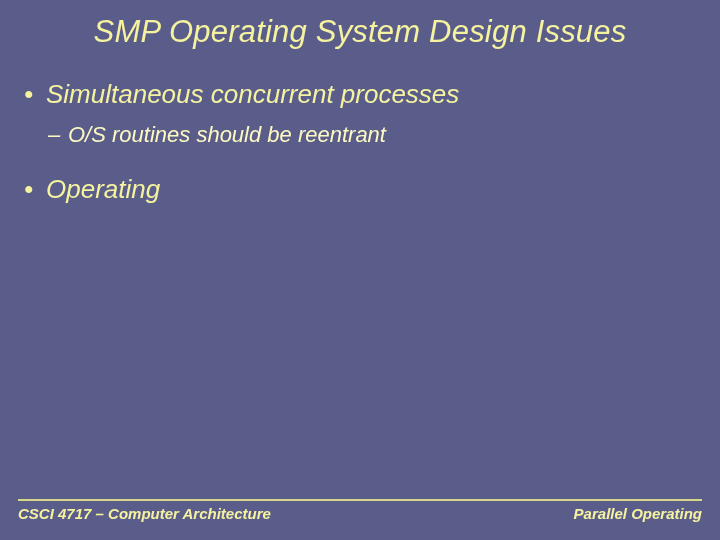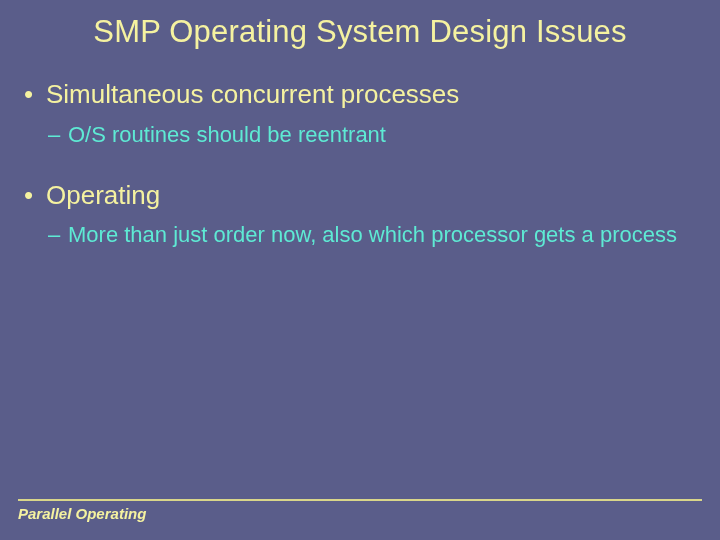--- a/index.html
+++ b/index.html
@@ -1,15 +1,15 @@
 <!DOCTYPE html>
 <html><head>
 <meta charset="utf-8">
 <style>
-  * { margin: 0; padding: 0; box-sizing: border-box; }
+  * { margin: 0; padding: 0; box-sizing: border-box; font-style: italic; }
   html, body { width: 720px; height: 540px; overflow: hidden; }
   body {
     background: #5a5d8a;
     font-family: Arial, Helvetica, sans-serif;
     color: #f5f2a0;
     position: relative;
   }
   .slide {
     width: 720px;
     height: 540px;
@@ -20,34 +20,34 @@
     font-size: 31px;
     color: #f5f2a0;
     text-align: center;
     margin-bottom: 28px;
     font-weight: normal;
     letter-spacing: 0.2px;
   }
   .bullet-l1 {
     font-size: 26px;
     color: #f5f2a0;
-    margin: 14px 0 10px 6px;
+    margin: 8px 0 10px 6px;
     padding-left: 22px;
     position: relative;
     line-height: 1.25;
   }
   .bullet-l1::before {
     content: "•";
     position: absolute;
     left: 0;
     top: 0;
   }
   .bullet-l2 {
     font-size: 22px;
-    color: #5eead4;
+    color: #fef9c3;
     margin: 0 0 4px 30px;
     padding-left: 20px;
     position: relative;
     line-height: 1.28;
   }
   .bullet-l2::before {
     content: "–";
     position: absolute;
     left: 0;
     top: 0;
@@ -78,22 +78,22 @@
 <div class="slide">
 
   <h1 class="title">SMP Operating System Design Issues</h1>
 
   <div class="bullet-l1">Simultaneous concurrent processes</div>
   <div class="bullet-l2">O/S routines should be reentrant</div>
 
   <div class="section-gap"></div>
 
   <div class="bullet-l1">Operating</div>
-  <div class="bullet-l2">More than just order now, also which processor gets a process</div>
 
   <div class="footer">
     <div class="footer-line"></div>
     <div class="footer-row">
+      <span>CSCI 4717 – Computer Architecture</span>
       <span>Parallel Operating</span>
     </div>
   </div>
 
 </div>
 
 </body></html>

